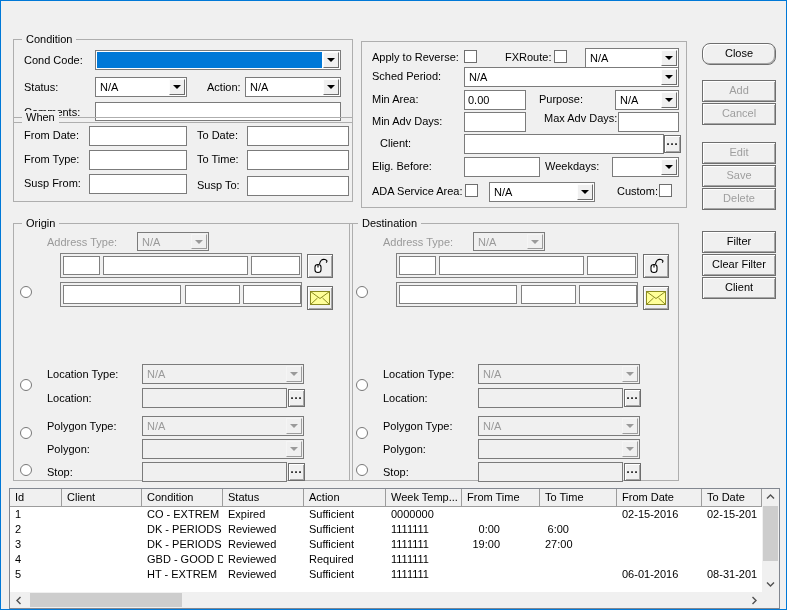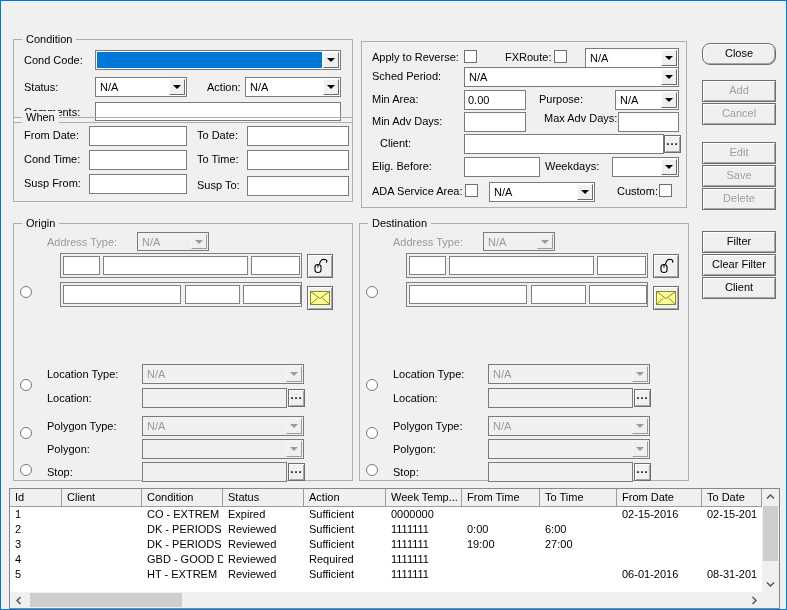--- a/index.html
+++ b/index.html
@@ -40,21 +40,21 @@
   .afield{position:absolute;background:#fff;border:1px solid #808080;box-sizing:border-box;height:19px;}
   
   .listview{position:absolute;left:8px;top:487px;width:771px;height:121px;background:#fff;
     border:1px solid #828790;box-sizing:border-box;}
   .lvhead{position:absolute;left:0;top:0;height:18px;display:flex;}
   .hcell{box-sizing:border-box;height:18px;background:#f0f0f0;border-right:1px solid #9c9c9c;
     border-bottom:1px solid #9c9c9c;padding:2px 16px 0 5px;white-space:nowrap;overflow:hidden;}
   .lvbody{position:absolute;left:0;top:18px;}
   .trow{display:flex;height:15px;}
   .tcell{box-sizing:border-box;padding:1px 2px 0 5px;white-space:nowrap;overflow:hidden;}
-  .tcell.c6,.tcell.c7{}
+  .tcell.c6,.tcell.c7{text-align:right;}
   .tcell.c6{padding-right:40px;}
   .tcell.c7{padding-right:48px;}
   .vscroll{position:absolute;right:0;top:0;width:17px;height:103px;background:#f0f0f0;}
   .hscroll{position:absolute;left:0;bottom:0;width:752px;height:16px;background:#f0f0f0;}
   .corner{position:absolute;right:0;bottom:0;width:17px;height:16px;background:#f0f0f0;}
   .sbbtn{position:absolute;display:flex;align-items:center;justify-content:center;background:#f0f0f0;}
   .vscroll .sbbtn{left:0;width:17px;height:16px;}
   .hscroll .sbbtn{top:0;height:16px;width:17px;}
   .vthumb{position:absolute;left:1px;top:17px;width:15px;height:55px;background:#cdcdcd;}
   .hthumb{position:absolute;top:1px;left:20px;width:152px;height:14px;background:#cdcdcd;}
@@ -137,21 +137,21 @@
     <div class="lbl" style="left:255px;top:143px;">Custom:</div>
     <div class="chk" style="left:297px;top:142px;"></div>
   </div>
 
   <div class="group" style="left:12px;top:116px;width:340px;height:85px;">
     <span class="legend">When</span>
     <div class="lbl" style="left:10px;top:11px;">From Date:</div>
     <input class="tbx" style="left: 75px; top: 8px; width: 98px; height: 20px;">
     <div class="lbl" style="left:183px;top:11px;">To Date:</div>
     <input class="tbx" style="left: 233px; top: 8px; width: 102px; height: 20px;">
-    <div class="lbl" style="left:10px;top:35px;">Cond Time:</div>
+    <div class="lbl" style="left:10px;top:35px;">From Type:</div>
     <input class="tbx" style="left: 75px; top: 32px; width: 98px; height: 20px;">
     <div class="lbl" style="left:183px;top:35px;">To Time:</div>
     <input class="tbx" style="left: 233px; top: 32px; width: 102px; height: 20px;">
     <div class="lbl" style="left:10px;top:59px;">Susp From:</div>
     <input class="tbx" style="left: 75px; top: 56px; width: 98px; height: 20px;">
     <div class="lbl" style="left:183px;top:61px;">Susp To:</div>
     <input class="tbx" style="left: 233px; top: 58px; width: 102px; height: 20px;">
   </div>
 
   <div class="group" style="left:12px;top:222px;width:340px;height:258px;">
@@ -205,21 +205,21 @@
     <div class="combo dis" style="left:128px;top:215px;width:162px;">
       <span class="val"></span>
       <span class="arrow"></span>
     </div>
     <div class="radio" style="left:6px;top:240px;"></div>
     <div class="lbl" style="left:33px;top:242px;">Stop:</div>
     <input class="tbx dis" style="left: 128px; top: 238px; width: 145px; height: 20px;">
     <div class="btn ell" style="left:274px;top:239px;">...</div>
   </div>
 
-  <div class="group" style="left:358px;top:222px;width:330px;height:258px;">
+  <div class="group" style="left:348px;top:222px;width:330px;height:258px;">
     <span class="legend">Destination</span>
     <div class="lbl dim" style="left:33px;top:12px;">Address Type:</div>
     <div class="combo dis" style="left:123px;top:8px;width:72px;height:19px;">
       <span class="val">N/A</span>
       <span class="arrow"></span>
     </div>
     <div class="radio" style="left:6px;top:62px;"></div>
     <div class="addrwrap" style="left:46px;top:29px;width:242px;height:25px;">
       <input class="afield tbx" style="left: 2px; top: 2px; width: 37px;">
       <input class="afield tbx" style="left: 42px; top: 2px; width: 145px;">

